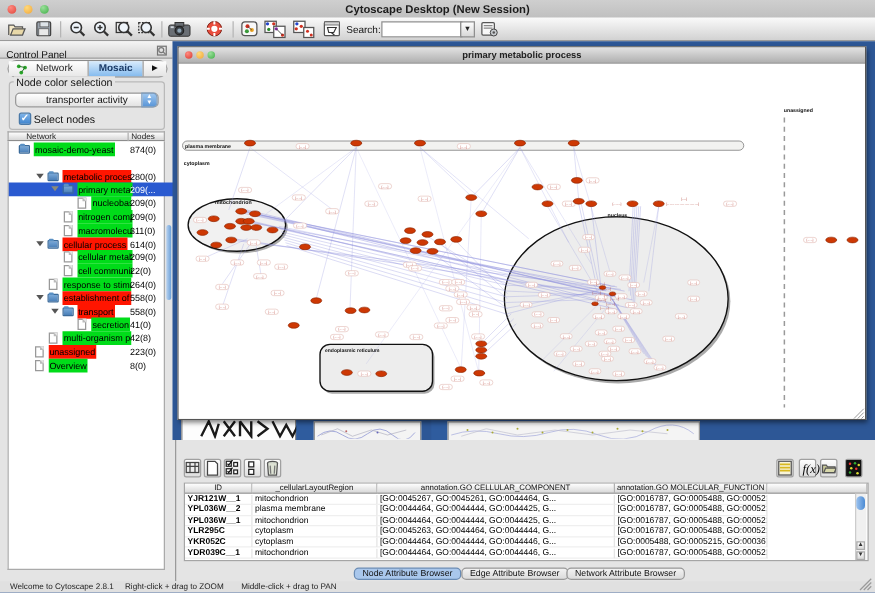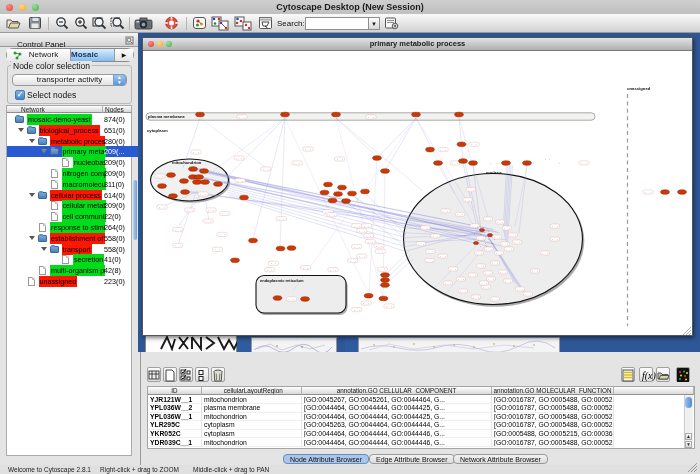--- a/index.html
+++ b/index.html
@@ -11,24 +11,24 @@
 
 #toolbar{left:0;top:14px;width:700px;height:19px;background:linear-gradient(#fafafa,#d2d2d2);border-bottom:1px solid #9a9a9a;box-sizing:border-box}
 .sep{position:absolute;top:3px;width:1px;height:13px;background:#b5b5b5}
 .ticon{position:absolute;top:2px}
 #searchlbl{position:absolute;left:277px;top:5px;font-size:8px;color:#111}
 #searchbox{position:absolute;left:305px;top:3px;width:63px;height:11px;background:#fff;border:1px solid #8f8f8f}
 #searcharr{position:absolute;left:368px;top:3px;width:12px;height:13px;background:linear-gradient(#fdfdfd,#d8d8d8);border:1px solid #8f8f8f;font-size:6px;text-align:center;line-height:12px;color:#222;box-sizing:border-box}
 
 #cpanel{left:0;top:33px;width:138px;height:433px;background:#e4e4e4}
 #cphead{left:0;top:0;width:138px;height:14px;background:linear-gradient(#f5f5f5,#d3d3d3);border-bottom:1px solid #9a9a9a;box-sizing:border-box}
-#cphead span{font-size:8px;color:#111;margin-left:17px;line-height:13px;display:inline-block}
+#cphead span{font-size:8px;color:#111;margin-left:5px;line-height:13px;display:inline-block}
 #tabs{left:6px;top:14.5px;width:126px;height:12px;border:1px solid #8a8a8a;border-radius:7px;background:#fff;overflow:hidden}
 #tabN{position:absolute;left:0;top:0;width:63px;height:12px;font-size:8px;text-align:center;line-height:12px;color:#222;background:linear-gradient(#fefefe,#e8e8e8)}
-#tabM{position:absolute;left:63px;top:0;width:44px;height:12px;font-size:8px;font-weight:bold;text-align:left;line-height:12px;color:#1a3a66;background:linear-gradient(#d8ebfc,#85bbee);border-left:1px solid #9a9a9a;box-sizing:border-box}
+#tabM{position:absolute;left:63px;top:0;width:44px;height:12px;font-size:8px;font-weight:bold;text-align:center;line-height:12px;color:#1a3a66;background:linear-gradient(#d8ebfc,#85bbee);border-left:1px solid #9a9a9a;box-sizing:border-box}
 #tabA{position:absolute;left:107px;top:0;width:19px;height:12px;background:linear-gradient(#fefefe,#e4e4e4);border-left:1px solid #9a9a9a;box-sizing:border-box;font-size:6px;text-align:center;line-height:12px;color:#111}
 #grp{left:7px;top:32px;width:123px;height:37px;border:1px solid #b9b9b9;border-radius:3px}
 #grplbl{left:11px;top:28px;background:#e4e4e4;padding:0 2px;font-size:8.5px;color:#111}
 #combo{left:12px;top:41px;width:113px;height:10px;border:1px solid #9a9a9a;border-radius:4px;background:linear-gradient(#fff,#e2e2e2);font-size:8px;text-align:center;line-height:10px;color:#111}
 #combostep{position:absolute;right:0px;top:-1px;width:11px;height:10px;border-radius:0 4px 4px 0;background:linear-gradient(#9ec7f0,#5a96d8);border:1px solid #7a9cc0;font-size:5px;line-height:5px;color:#fff;text-align:center}
 #cbx{left:15px;top:57px;width:8px;height:8px;background:linear-gradient(#7eb3e8,#4186cf);border:1px solid #4a79a8;border-radius:2px;color:#fff;font-size:8px;line-height:8px;text-align:center;font-weight:bold}
 #cbxlbl{left:27px;top:57px;font-size:8.5px;color:#111}
 
 #treehead{left:6px;top:72px;width:126px;height:8px;background:linear-gradient(#fdfdfd,#d7d7d7);border:1px solid #aaa;border-bottom:1px solid #8d8d8d;box-sizing:border-box;font-size:6.5px;color:#222}
 #treebox{left:6px;top:80px;width:126px;height:343px;background:#fff;border:1px solid #aaa;border-top:none;box-sizing:border-box}
@@ -198,26 +198,20 @@
       <span style="position:absolute;left:14px;top:0">Network</span>
       <span style="position:absolute;left:98px;top:0">Nodes</span>
       <div style="position:absolute;left:95px;top:0;width:1px;height:8px;background:#b0b0b0"></div>
     </div>
   <div class="abs" id="treebox">
       <div class="trow" style="top:1.0px;">
         <div class="fold" style="left:8.0px"></div>
         <div class="lbl" style="left:20.0px;max-width:76px;background:#00dc19;color:#000">mosaic-demo-yeast</div>
         <span class="cnt">874(0)</span>
       </div>
-<div class="trow" style="top:11.8px;">
-        <div class="tri" style="left:10.5px;border-top-color:#555"></div>
-        <div class="fold" style="left:19.5px"></div>
-        <div class="lbl" style="left:31.5px;max-width:64px;background:#ff1500;color:#000">biological_process</div>
-        <span class="cnt">651(0)</span>
-      </div>
 <div class="trow" style="top:22.6px;">
         <div class="tri" style="left:22.0px;border-top-color:#555"></div>
         <div class="fold" style="left:31.0px"></div>
         <div class="lbl" style="left:43.0px;max-width:53px;background:#ff1500;color:#000">metabolic process</div>
         <span class="cnt">280(0)</span>
       </div>
 <div class="trow" style="top:33.4px;background:#2a5ad0;color:#fff;">
         <div class="tri" style="left:33.5px;border-top-color:#8a8a7a"></div>
         <div class="fold" style="left:42.5px"></div>
         <div class="lbl" style="left:54.5px;max-width:42px;background:#00dc19;color:#000">primary metaboli</div>
@@ -278,20 +272,25 @@
       </div>
 <div class="trow" style="top:152.2px;">
         <div class="file" style="left:32.0px"></div>
         <div class="lbl" style="left:43.0px;max-width:53px;background:#00dc19;color:#000">multi-organism pr</div>
         <span class="cnt">42(8)</span>
       </div>
 <div class="trow" style="top:163.0px;">
         <div class="file" style="left:20.5px"></div>
         <div class="lbl" style="left:31.5px;max-width:64px;background:#ff1500;color:#000">unassigned</div>
         <span class="cnt">223(0)</span>
+      </div>
+<div class="trow" style="top:173.8px;">
+        <div class="file" style="left:20.5px"></div>
+        <div class="lbl" style="left:31.5px;max-width:64px;background:#00dc19;color:#000">Overview</div>
+        <span class="cnt">8(0)</span>
       </div>
     </div>
   <div class="abs" style="left:132.5px;top:147px;width:4px;height:60px;background:linear-gradient(90deg,#b9d3f0,#6a9fd8);border-radius:2px"></div>
 </div>
 
 <div class="abs" id="desktop">
   <div id="bgwins">
 <div style="position:absolute;left:7px;top:300px;width:90px;height:19px;background:#fdfdfd;border:1px solid #888">
 <svg width="88" height="17" viewBox="0 0 88 17" style="margin-left:13px">
           <path d="M2 15 L8 3 L13 15 L16 5 M20 3 L29 15 M29 3 L20 15 M33 3 L33 15 M33 3 L42 15 L42 3 M47 3 L55 9 L47 15 M59 3 L65 15 L70 6 L75 15 L81 3" stroke="#1a1a1a" stroke-width="1.9" fill="none"></path>

